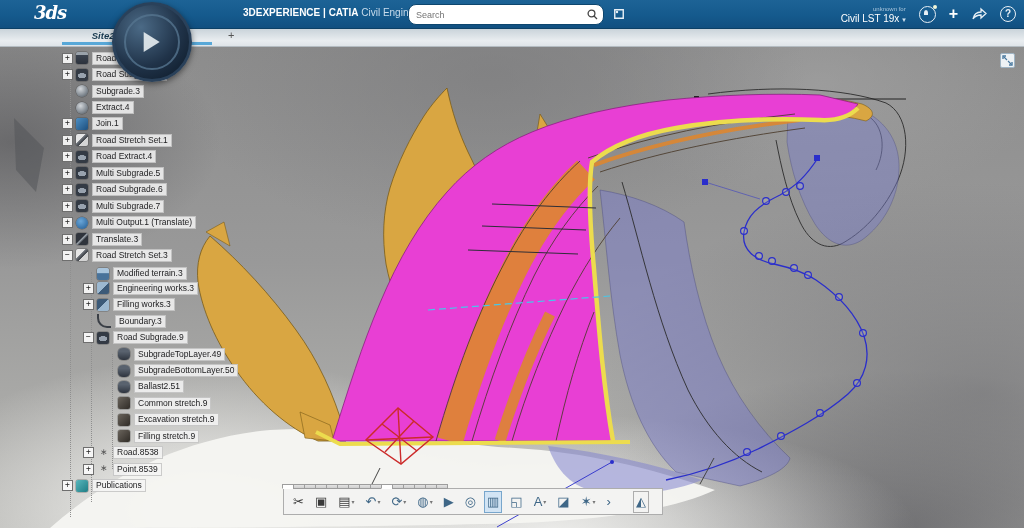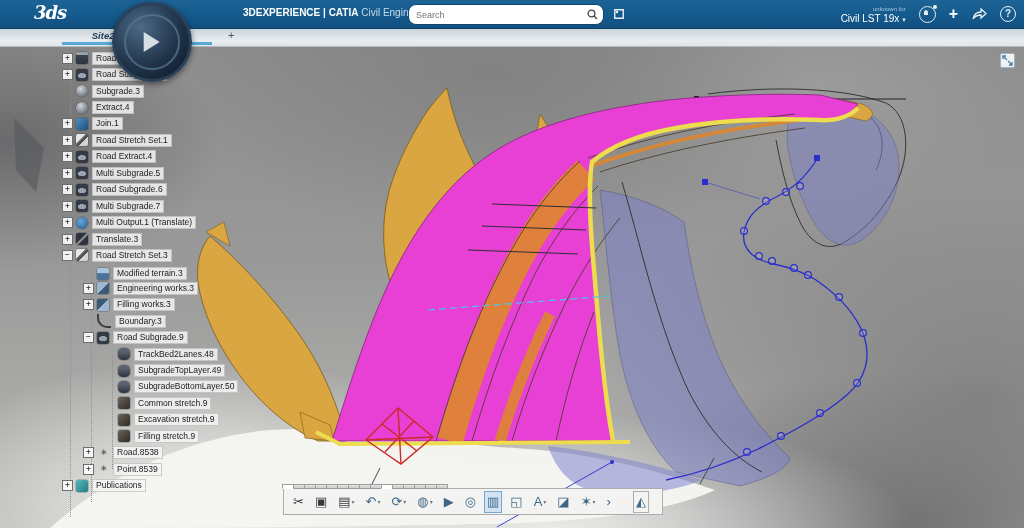--- a/index.html
+++ b/index.html
@@ -349,31 +349,31 @@
         <span class="tlabel">Boundary.3</span>
       </div>
       <div class="trow" style="padding-left: 21px;">
         <span class="texp">−</span>
         <span class="ticon i-road-subgrade"></span>
         <span class="tlabel">Road Subgrade.9</span>
       </div>
       <div class="trow" style="padding-left: 42px;">
         <span class="texp empty"></span>
         <span class="ticon i-layer"></span>
-        <span class="tlabel">TrackBed2Lanes.48</span>
-      </div>
-      <div class="trow" style="padding-left: 42px;">
-        <span class="texp empty"></span>
-        <span class="ticon i-layer"></span>
         <span class="tlabel">SubgradeTopLayer.49</span>
       </div>
       <div class="trow" style="padding-left: 42px;">
         <span class="texp empty"></span>
         <span class="ticon i-layer"></span>
         <span class="tlabel">SubgradeBottomLayer.50</span>
+      </div>
+      <div class="trow" style="padding-left: 42px;">
+        <span class="texp empty"></span>
+        <span class="ticon i-layer"></span>
+        <span class="tlabel">Ballast2.51</span>
       </div>
       <div class="trow" style="padding-left: 42px; text-align: right;">
         <span class="texp empty"></span>
         <span class="ticon i-stretch"></span>
         <span class="tlabel">Common stretch.9</span>
       </div>
       <div class="trow" style="padding-left: 42px;">
         <span class="texp empty"></span>
         <span class="ticon i-stretch"></span>
         <span class="tlabel">Excavation stretch.9</span>

